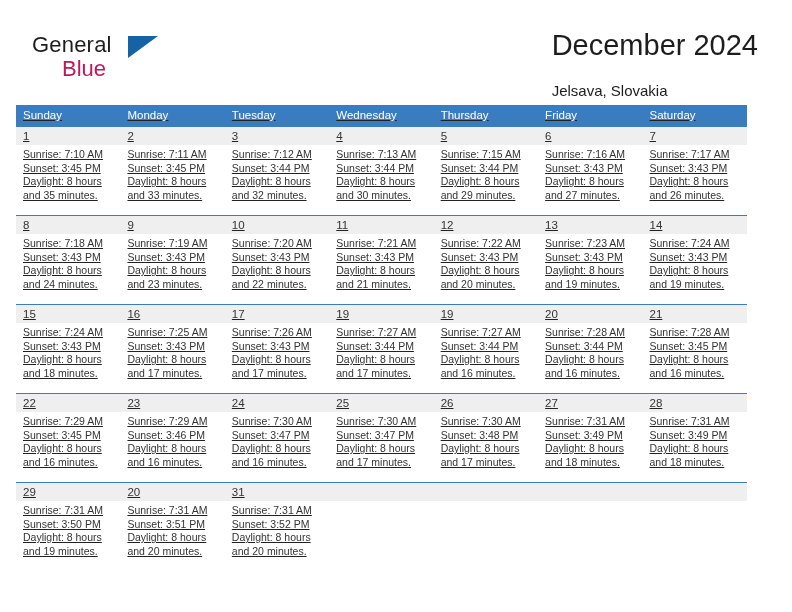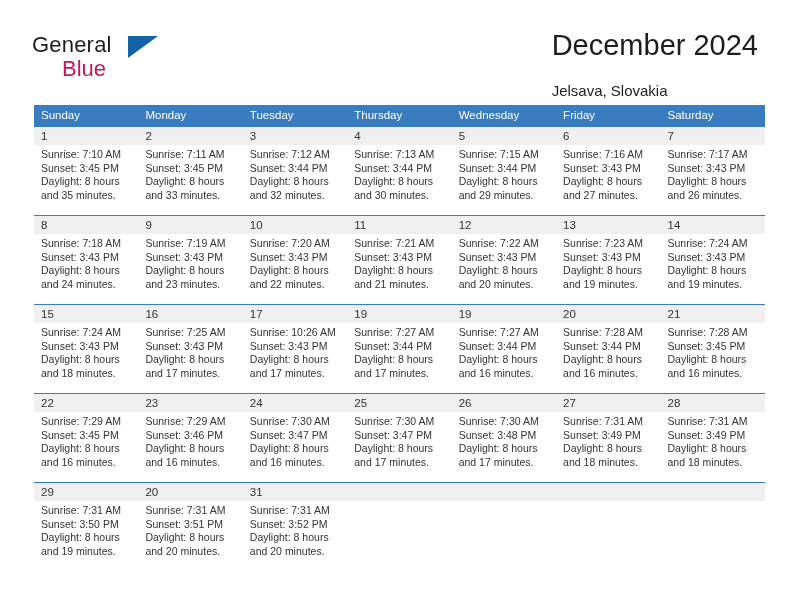--- a/index.html
+++ b/index.html
@@ -81,23 +81,24 @@
     font-size: 15px;
     color: #1d1d1d;
     line-height: 20px;
     margin-top: 19px;
     white-space: nowrap;
   }
 
   
   .calendar {
     position: absolute;
-    left: 34px;
+    left: 16px;
     top: 105px;
     width: 731px;
+    text-decoration: underline;
   }
 
   .weekday-row {
     display: flex;
     background: #3a7cc0;
     height: 21px;
   }
   .weekday {
     flex: 1 1 0;
     min-width: 0;
@@ -168,22 +169,22 @@
     </div>
 
   </div>
 
   <div class="calendar">
 
     <div class="weekday-row">
       <div class="weekday">Sunday</div>
       <div class="weekday">Monday</div>
       <div class="weekday">Tuesday</div>
+      <div class="weekday">Wednesday</div>
       <div class="weekday">Thursday</div>
-      <div class="weekday">Wednesday</div>
       <div class="weekday">Friday</div>
       <div class="weekday">Saturday</div>
     </div>
 
     <div class="week">
       <div class="num-row">
         <div class="num-cell">1</div>
         <div class="num-cell">2</div>
         <div class="num-cell">3</div>
         <div class="num-cell">4</div>
@@ -310,21 +311,21 @@
           <div class="info-line">Daylight: 8 hours</div>
           <div class="info-line">and 18 minutes.</div>
         </div>
         <div class="info-cell">
           <div class="info-line">Sunrise: 7:25 AM</div>
           <div class="info-line">Sunset: 3:43 PM</div>
           <div class="info-line">Daylight: 8 hours</div>
           <div class="info-line">and 17 minutes.</div>
         </div>
         <div class="info-cell">
-          <div class="info-line">Sunrise: 10:26 AM</div>
+          <div class="info-line">Sunrise: 7:26 AM</div>
           <div class="info-line">Sunset: 3:43 PM</div>
           <div class="info-line">Daylight: 8 hours</div>
           <div class="info-line">and 17 minutes.</div>
         </div>
         <div class="info-cell">
           <div class="info-line">Sunrise: 7:27 AM</div>
           <div class="info-line">Sunset: 3:44 PM</div>
           <div class="info-line">Daylight: 8 hours</div>
           <div class="info-line">and 17 minutes.</div>
         </div>

